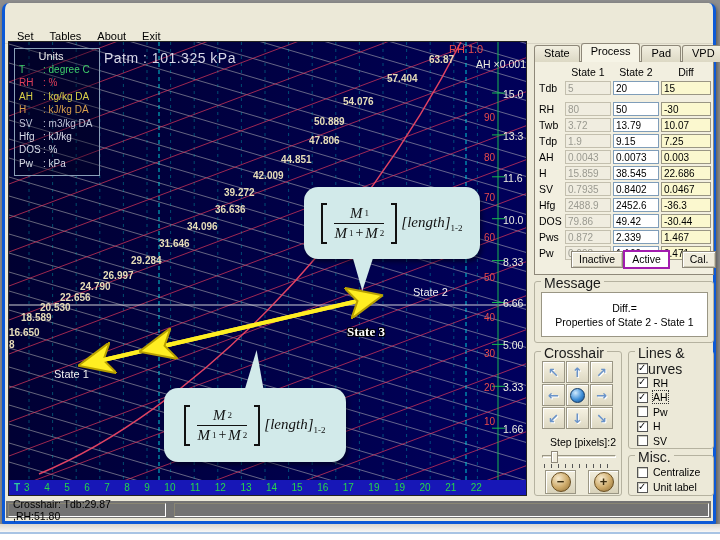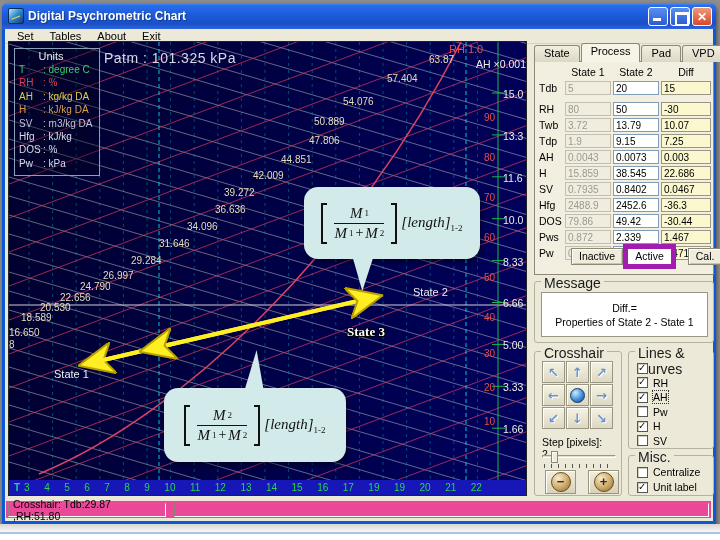--- a/index.html
+++ b/index.html
@@ -55,21 +55,21 @@
   .x-ticks { flex:1; display:flex; justify-content:space-between; padding-right:46px; }
   .x-ticks div { color:#26d84a; font-size:10px; }
 
   .y-tick { position:absolute; left:494px; width:30px; color:#eeeee2; font-size:10.5px; z-index:2; }
   .rh-label { position:absolute; left:468px; width:18px; text-align:right; color:#e84b4b; font-size:10px; z-index:2; }
   .rh-top { position:absolute; left:440px; top:1px; color:#e84b4b; font-size:11px; z-index:2; }
   .ah-axis-title { position:absolute; left:447px; top:16px; width:70px; text-align:right;
     color:#eeeee2; font-size:10.5px; z-index:2; }
   .patm { position:absolute; left:95px; top:8px; color:#d8d8e8; font-size:14px; z-index:2; letter-spacing:.5px; }
 
-  .h-label { position:absolute; color:#e6ddb8; font-size:10px; z-index:2; white-space:nowrap; }
+  .h-label { position:absolute; color:#e6ddb8; font-size:10px; z-index:2; white-space:nowrap;font-weight:bold; }
   .state-label { position:absolute; color:#f0f0f0; font-size:11px; z-index:4; white-space:nowrap; }
   .state-label.bold { font-family:"Liberation Serif",serif; font-weight:bold; font-size:13px; color:#fff;
     text-shadow:1px 1px 0 #000,-1px -1px 0 #000,1px -1px 0 #000,-1px 1px 0 #000; }
 
   .units-box { position:absolute; left:5px; top:6px; width:86px; height:128px; z-index:2;
     border:1px solid #8aa0b8; background:rgba(4,4,30,.35); padding:1px 16px 0 4px; }
   .units-title { text-align:center; color:#e8e8e8; font-size:11px; margin-bottom:1px; }
   .unit-row { font-size:10px; line-height:13.4px; white-space:nowrap; }
   .unit-row .uname { display:inline-block; width:24px; }
 
@@ -109,21 +109,21 @@
   .trow { display:flex; align-items:center; height:15px; margin-bottom:1px; }
   .trow:first-of-type { margin-bottom:6px; }
   .trow .rlabel { width:26px; font-size:10.5px; color:#000; }
   .field { height:14px; font-size:10px; padding:1px 2px 0; overflow:hidden; white-space:nowrap; }
   .field.s1 { width:46px; background:#f0ede0; border:1px solid #c3bfae; color:#9a9a90; }
   .field.s2 { width:46px; background:#fff; border:1px solid #7f9db9; color:#000; margin-left:2px; }
   .field.diff { width:50px; background:#fbf8cf; border:1px solid #9a9684; color:#000; margin-left:2px; }
   .btn-row { position:absolute; left:36px; bottom:5px; display:flex; align-items:center; }
   .xp-btn { font-size:10.5px; padding:1px 7px 2px; background:#f0ecdc; color:#000;
     border:1px solid #8e8879; box-shadow:inset 1px 1px 0 #fff, inset -1px -1px 0 #c8c4b0; }
-  .xp-btn.pressed { background:#fff; box-shadow:none; border:5px solid #a21caf; }
+  .xp-btn.pressed { background:#fff; box-shadow:none; border:2px solid #a21caf; }
   .xp-btn.cal { margin-left:12px; }
 
   .groupbox { position:absolute; border:1px solid #b5b2a0; border-radius:3px; z-index:1; }
   .groupbox .gtitle { position:absolute; left:6px; top:-7px; background:#ece9d8; padding:0 3px;
     font-size:14px; color:#1a1a1a; }
 
   .gb-message { left:529px; top:252px; width:180px; height:62px; }
   .msg-inner { position:absolute; left:6px; top:10px; width:167px; height:45px; background:#fff;
     border:1px solid #9a9684; display:flex; flex-direction:column; justify-content:center;
     align-items:center; font-size:10.5px; color:#000; gap:2px; }
@@ -131,21 +131,21 @@
   .gb-crosshair { left:529px; top:322px; width:88px; height:145px; }
   .arrow-grid { position:absolute; left:7px; top:9px; width:72px; display:flex; flex-wrap:wrap; gap:1px; }
   .abtn { width:23px; height:22px; background:linear-gradient(#f6f2e2,#ddd8c2);
     border:1px solid #9a9684; box-shadow:inset 1px 1px 0 #fff;
     display:flex; align-items:center; justify-content:center;
     font-family:"DejaVu Sans",sans-serif; font-size:13px; font-weight:bold; color:#6a93c8;
     text-shadow:1px 1px 0 #fff; }
   .abtn .globe { width:15px; height:15px; border-radius:50%;
     background:radial-gradient(circle at 35% 30%, #cfeaff, #3f8fd8 55%, #17477e); border:1px solid #123a66; }
   .step-row { position:absolute; left:7px; top:84px; width:74px; display:flex; justify-content:flex-end;
-    font-size:10.5px; color:#000;flex-direction:column; }
+    font-size:10.5px; color:#000; }
   .slider { position:absolute; left:7px; top:99px; width:74px; height:14px; }
   .slider .track { position:absolute; left:0; top:4px; width:74px; height:3px;
     border:1px solid #9a9684; border-bottom-color:#fff; border-right-color:#fff; background:#e4e0d0; }
   .slider .thumb { position:absolute; left:9px; top:0; width:7px; height:12px; background:#f0ecdc;
     border:1px solid #8e8879; box-shadow:inset 1px 1px 0 #fff; }
   .slider .ticks { position:absolute; left:2px; top:13px; width:70px; height:4px;
     background:repeating-linear-gradient(90deg,#555 0 1px,transparent 1px 7px); }
   .zoom-btns { position:absolute; left:10px; top:118px; display:flex; gap:12px; }
   .zbtn { width:31px; height:24px; background:linear-gradient(#f2eedd,#d8d2ba); border:1px solid #9a9684;
     box-shadow:inset 1px 1px 0 #fff; display:flex; align-items:center; justify-content:center; }
@@ -160,40 +160,31 @@
   .gb-lines .cb-row { margin-top:2.5px; }
   .gb-lines .cb-row:first-of-type, .gb-misc .cb-row:first-of-type { margin-top:10px; }
   .cb { width:11px; height:11px; background:#fff; border:1px solid #555;
     box-shadow:inset 1px 1px 0 #cfcdc0; position:relative; flex:none; }
   .cb-row.checked .cb::after { content:"✓"; position:absolute; left:0px; top:-2px;
     font-size:10px; font-weight:bold; color:#111; font-family:"DejaVu Sans",sans-serif; }
   .cb-label { font-size:10.5px; color:#000; }
   .cb-row.focused .cb-label { outline:1px dotted #333; }
 
   
-  .statusbar { position:absolute; left:1px; top:472px; width:705px; height:17px; background:#ec4899;
+  .statusbar { position:absolute; left:1px; top:472px; width:705px; height:17px; background:#737373;
     display:flex; align-items:center; padding:1px 2px; gap:8px; }
   .status-cell { height:14px; border:1px solid; border-color:#8a8673 #fff #fff #8a8673;
     font-size:10.5px; color:#000; padding:0 4px; display:flex; align-items:center; }
   .status-cell.first { width:158px; }
   .status-cell.rest { flex:1; }
 </style>
 </head>
 <body>
 
 <div class="window">
-  <div class="titlebar">
-    <div class="app-icon"></div>
-    <div class="title-text">Digital Psychrometric Chart</div>
-    <div class="tb-buttons">
-      <div class="tb-btn min"></div>
-      <div class="tb-btn max"></div>
-      <div class="tb-btn close"></div>
-    </div>
-  </div>
 
   <div class="win-content">
 
     <div class="menubar">
 
     <div class="menu-item">Set</div>
         <div class="menu-item">Tables</div>
         <div class="menu-item">About</div>
         <div class="menu-item">Exit</div>
       </div>

